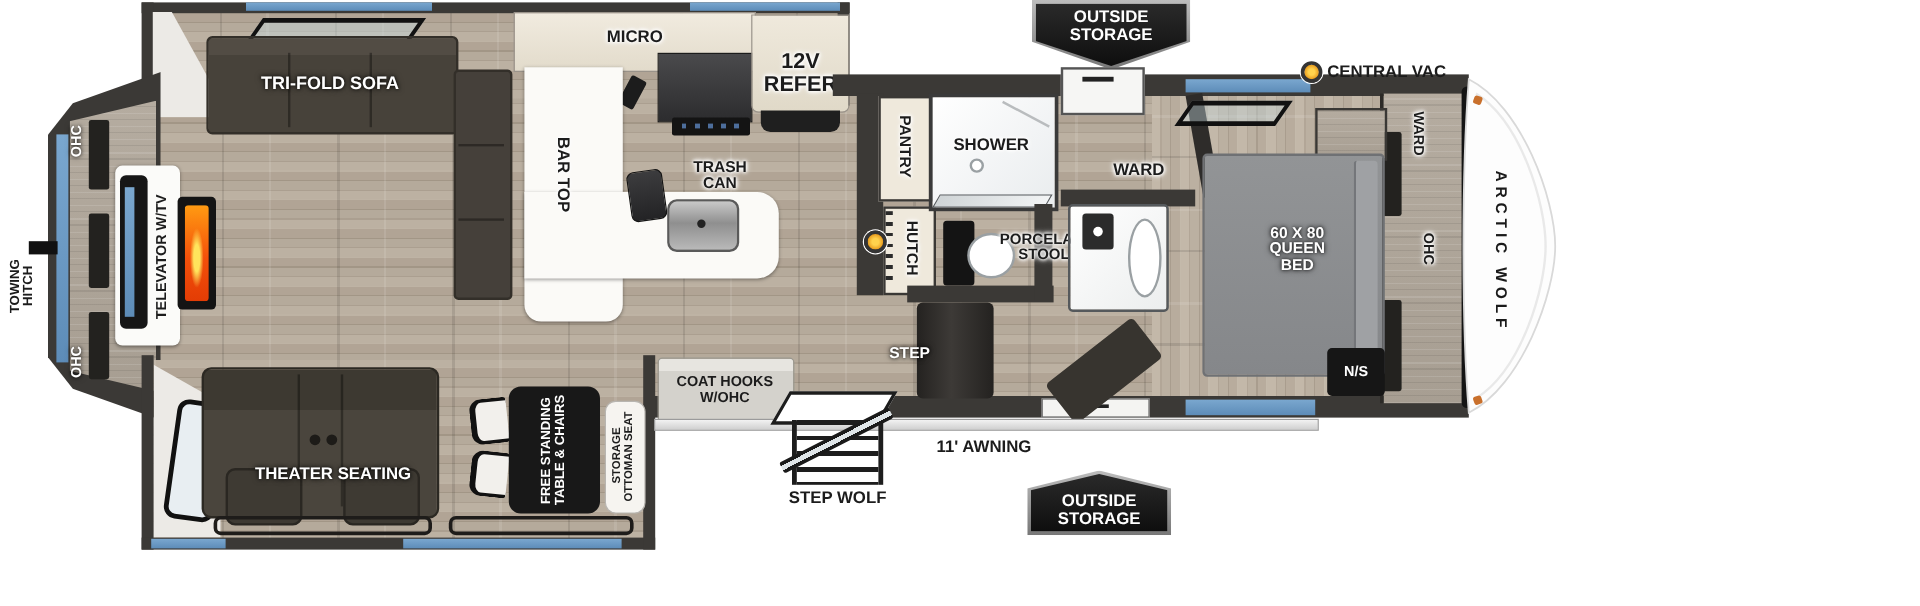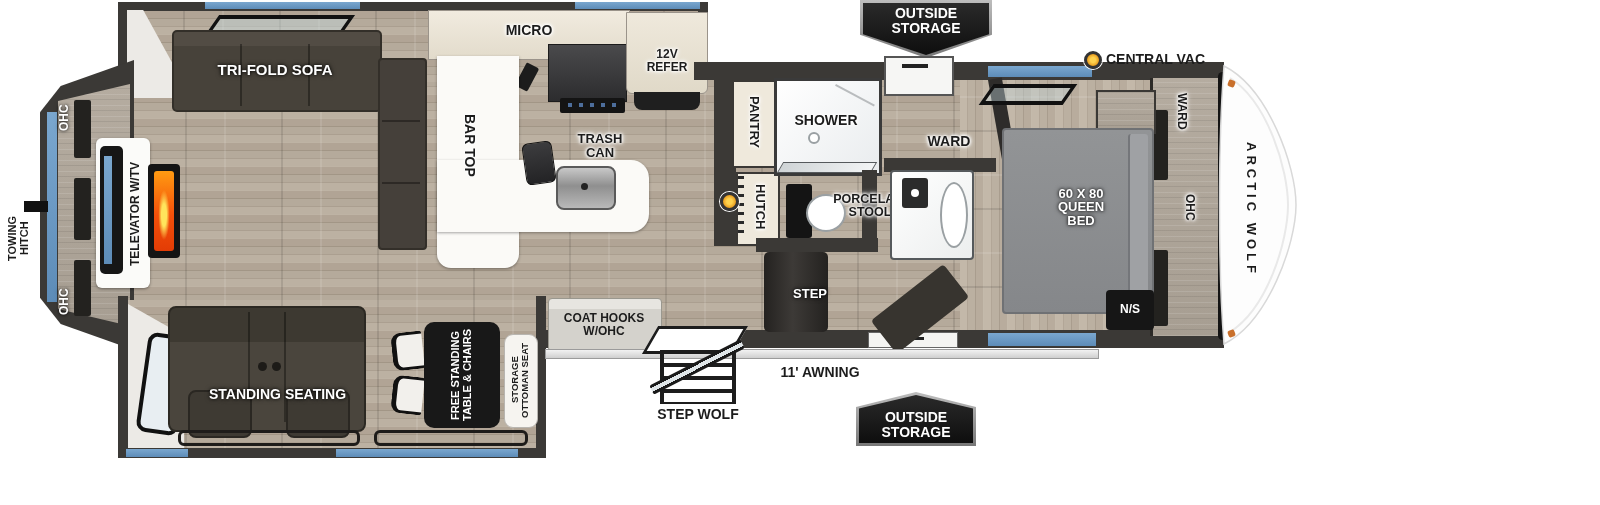--- a/index.html
+++ b/index.html
@@ -57,21 +57,21 @@
   <div class="abs" style="left:382px;top:120px;width:38px;height:2px;background:rgba(0,0,0,.35);"></div>
   <div class="abs" style="left:382px;top:182px;width:38px;height:2px;background:rgba(0,0,0,.35);"></div>
 
   <div class="abs" style="left:428px;top:10px;width:200px;height:48px;background:linear-gradient(180deg,#f1ebdf,#e2dbcb);border:1px solid #9a938a;"></div>
   <div class="abs lbl" style="left:495px;top:20px;width:68px;height:20px;font-size:14px;">MICRO</div>
   <div class="abs" style="left:548px;top:44px;width:77px;height:56px;background:linear-gradient(180deg,#4a4a4c,#2c2c2e);border:1px solid #1c1c1c;"></div>
   <div class="abs" style="left:560px;top:98px;width:65px;height:15px;background:#141414;border-radius:2px;"></div>
   <div class="abs" style="left:568px;top:103px;width:50px;height:4px;background:repeating-linear-gradient(90deg,#4d6e9c 0 4px,rgba(0,0,0,0) 4px 11px);"></div>
   <div class="abs" style="left:520px;top:64px;width:14px;height:26px;background:#1c1c1c;transform:rotate(28deg);border-radius:2px;"></div>
   <div class="abs" style="left:626px;top:12px;width:80px;height:80px;background:linear-gradient(180deg,#efe9dc,#e0d9c8);border:1px solid #9a938a;border-radius:0 0 6px 6px;"></div>
-  <div class="abs lbl" style="left:634px;top:42px;width:66px;height:38px;font-size:12px;">12V
+  <div class="abs lbl" style="left:634px;top:42px;width:66px;height:38px;font-size:18px;">12V
 REFER</div>
   <div class="abs" style="left:634px;top:92px;width:66px;height:18px;background:#1f1f1f;border-radius:0 0 8px 8px;"></div>
 
   <div class="abs" style="left:437px;top:56px;width:82px;height:212px;background:#fbfaf7;border-radius:0 0 14px 14px;box-shadow:0 1px 3px rgba(0,0,0,.35);"></div>
   <div class="abs" style="left:437px;top:160px;width:212px;height:72px;background:#fbfaf7;border-radius:0 18px 18px 0;box-shadow:0 1px 3px rgba(0,0,0,.35);"></div>
   <div class="abs lbl vdown" style="left:458px;top:95px;width:24px;height:100px;font-size:14px;">BAR TOP</div>
   <div class="abs" style="left:556px;top:166px;width:56px;height:40px;background:linear-gradient(180deg,#c8c8c8,#8f8f8f 45%,#b9b9b9);border:2px solid #5a5a5a;border-radius:8px;"></div>
   <div class="abs" style="left:581px;top:183px;width:7px;height:7px;background:#222;border-radius:50%;"></div>
   <div class="abs" style="left:524px;top:142px;width:28px;height:40px;background:linear-gradient(180deg,#3c3c3e,#232325);border:1px solid #141414;border-radius:6px;transform:rotate(-8deg);"></div>
   <div class="abs lbl" style="left:558px;top:128px;width:84px;height:36px;font-size:13px;">TRASH
@@ -143,21 +143,21 @@
   <div class="abs wall" style="left:884px;top:158px;width:112px;height:14px;"></div>
   <div class="abs" style="left:890px;top:170px;width:80px;height:86px;background:linear-gradient(135deg,#fff,#eceeee);border:2px solid #55595c;border-radius:4px;"></div>
   <div class="abs" style="left:902px;top:178px;width:26px;height:30px;background:#2b2b2b;border-radius:3px;"></div>
   <div class="abs" style="left:911px;top:189px;width:8px;height:8px;background:#fff;border-radius:50%;"></div>
   <div class="abs" style="left:940px;top:182px;width:24px;height:62px;background:#fff;border:2px solid #9aa0a3;border-radius:50%;"></div>
 
   <div class="abs lbl" style="left:920px;top:130px;width:58px;height:22px;font-size:14px;">WARD</div>
   <div class="abs" style="left:988px;top:80px;width:14px;height:86px;background:#2e2c2a;transform:rotate(-10deg);transform-origin:top left;"></div>
 
   <div class="abs" style="left:764px;top:252px;width:64px;height:80px;background:linear-gradient(90deg,#242220,#3d3a37 45%,#242220);border-radius:5px;"></div>
-  <div class="abs lblw" style="left:780px;top:284px;width:60px;height:20px;font-size:13px;">STEP</div>
+  <div class="abs lblw" style="left:728px;top:284px;width:60px;height:20px;font-size:13px;">STEP</div>
   <div class="abs" style="left:874px;top:288px;width:92px;height:42px;background:#37342f;border-radius:4px;transform:rotate(-38deg);"></div>
 
   <div class="abs" style="left:986px;top:84px;width:76px;height:13px;border:4px solid #111;background:rgba(195,215,220,.4);transform:skewX(-35deg);"></div>
   <div class="abs cab" style="left:1096px;top:90px;width:56px;height:40px;border:2px solid #3a3835;"></div>
   <div class="abs" style="left:1002px;top:128px;width:148px;height:182px;background:linear-gradient(180deg,#929496,#85878a);border:2px solid #6f7174;border-radius:4px;"></div>
   <div class="abs" style="left:1128px;top:134px;width:18px;height:170px;background:#9fa1a4;border-left:2px solid #74767a;border-radius:3px;"></div>
   <div class="abs lblw" style="left:1036px;top:178px;width:90px;height:58px;font-size:13px;">60 X 80
 QUEEN
 BED</div>
   <div class="abs" style="left:1106px;top:290px;width:48px;height:40px;background:#161616;border-radius:4px;"></div>
@@ -172,21 +172,21 @@
   <div class="abs" style="left:128px;top:304px;width:56px;height:144px;background:#eceae6;clip-path:polygon(0 0,100% 22%,100% 100%,0 100%);"></div>
   <div class="abs" style="left:142px;top:334px;width:34px;height:92px;border:4px solid #111;border-radius:10px;background:#e8eef2;transform:rotate(8deg);"></div>
 
   <div class="abs" style="left:168px;top:306px;width:194px;height:122px;background:linear-gradient(180deg,#3d3931 0 34px,#4a453d 34px);border:2px solid #2c2923;border-radius:8px;"></div>
   <div class="abs" style="left:248px;top:312px;width:2px;height:110px;background:rgba(0,0,0,.35);"></div>
   <div class="abs" style="left:284px;top:312px;width:2px;height:110px;background:rgba(0,0,0,.35);"></div>
   <div class="abs" style="left:188px;top:390px;width:60px;height:44px;background:#3e3a33;border:2px solid #2a2722;border-radius:8px;"></div>
   <div class="abs" style="left:286px;top:390px;width:60px;height:44px;background:#3e3a33;border:2px solid #2a2722;border-radius:8px;"></div>
   <div class="abs" style="left:258px;top:362px;width:9px;height:9px;background:#1d1b18;border-radius:50%;"></div>
   <div class="abs" style="left:272px;top:362px;width:9px;height:9px;background:#1d1b18;border-radius:50%;"></div>
-  <div class="abs lblw" style="left:200px;top:384px;width:155px;height:20px;font-size:14px;">STANDING SEATING</div>
+  <div class="abs lblw" style="left:200px;top:384px;width:155px;height:20px;font-size:14px;">THEATER SEATING</div>
   <div class="abs" style="left:178px;top:430px;width:176px;height:10px;border:3px solid #1e1c1a;border-radius:6px;"></div>
   <div class="abs" style="left:374px;top:430px;width:148px;height:10px;border:3px solid #1e1c1a;border-radius:6px;"></div>
 
   <div class="abs" style="left:392px;top:332px;width:26px;height:32px;background:#f2f0ec;border-left:5px solid #111;border-top:3px solid #111;border-bottom:3px solid #111;border-radius:10px 3px 3px 10px;transform:rotate(-6deg);"></div>
   <div class="abs" style="left:392px;top:376px;width:26px;height:32px;background:#f2f0ec;border-left:5px solid #111;border-top:3px solid #111;border-bottom:3px solid #111;border-radius:10px 3px 3px 10px;transform:rotate(6deg);"></div>
   <div class="abs" style="left:424px;top:322px;width:76px;height:106px;background:#181818;border-radius:10px;"></div>
   <div class="abs lblw vup" style="left:432px;top:328px;width:60px;height:94px;font-size:11px;text-shadow:none;">FREE STANDING
 TABLE &amp; CHAIRS</div>
   <div class="abs" style="left:504px;top:334px;width:32px;height:92px;background:#f6f4f0;border:1px solid #b8b5b0;border-radius:9px;"></div>
   <div class="abs lbl vup" style="left:506px;top:338px;width:28px;height:84px;font-size:9.5px;text-shadow:none;">STORAGE

